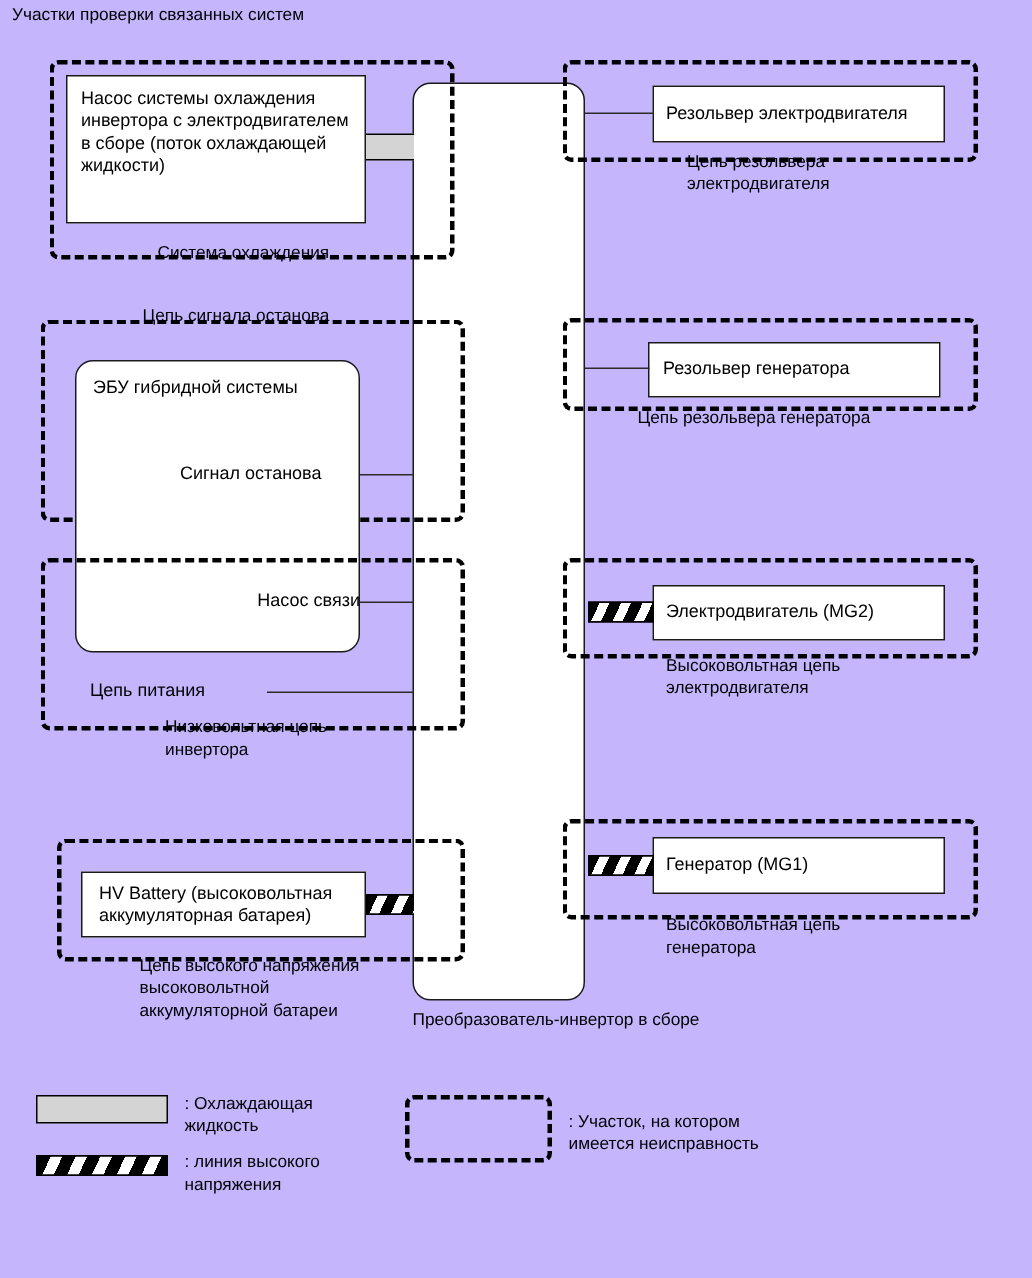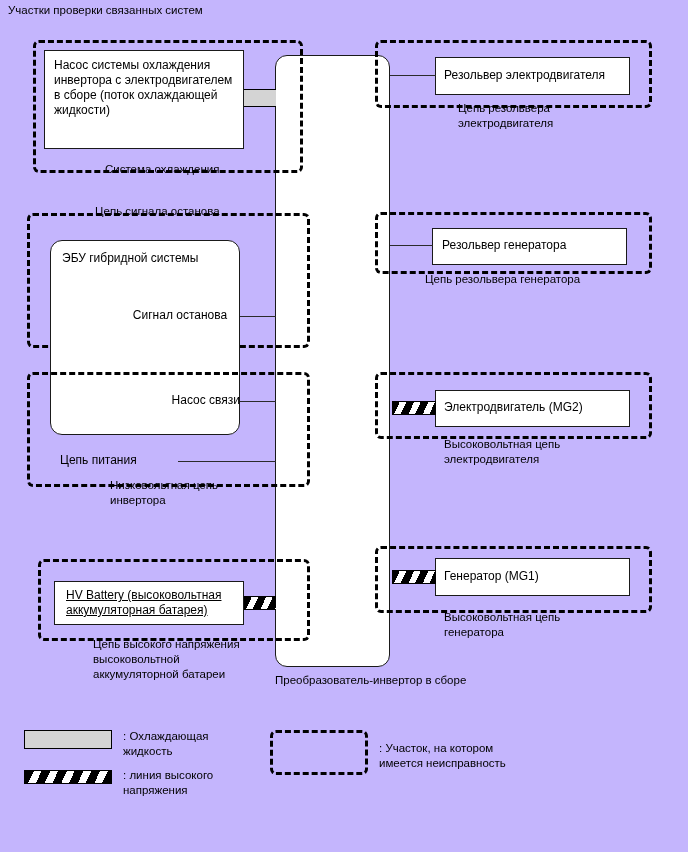--- a/index.html
+++ b/index.html
@@ -136,34 +136,34 @@
 в сборе (поток охлаждающей
 жидкости)</div>
   <div class="abs coolant-bar" style="left:244px; top:89px; width:32px; height:18px;"></div>
   <div class="abs caption" style="left:105px; top:162px; width:190px;">Система охлаждения</div>
 
   <div class="abs fault-region" style="left:27px; top:213px; width:283px; height:135px;"></div>
   <div class="abs caption" style="left:95px; top:204px; width:200px;">Цепь сигнала останова</div>
 
   <div class="abs box rounded" style="left:50px; top:240px; width:190px; height:195px;"></div>
   <div class="abs box-label" style="left:62px; top:251px; width:180px;">ЭБУ гибридной системы</div>
-  <div class="abs box-label" style="left:120px; top:308px; width:120px; text-align:center;">Сигнал останова</div>
+  <div class="abs box-label" style="left:120px; top:308px; width:120px; text-align:left;">Сигнал останова</div>
   <div class="abs wire-h" style="left:240px; top:316px; width:36px;"></div>
 
   <div class="abs fault-region" style="left:27px; top:372px; width:283px; height:115px;"></div>
   <div class="abs box-label" style="left:120px; top:393px; width:120px; text-align:right;">Насос связи</div>
   <div class="abs wire-h" style="left:240px; top:401px; width:36px;"></div>
   <div class="abs box-label" style="left:60px; top:453px; width:110px; text-align:left;">Цепь питания</div>
   <div class="abs wire-h" style="left:178px; top:461px; width:98px;"></div>
   <div class="abs caption" style="left:110px; top:478px; width:180px;">Низковольтная цепь
 инвертора</div>
 
   <div class="abs fault-region" style="left:38px; top:559px; width:272px; height:82px;"></div>
   <div class="abs box" style="left:54px; top:581px; width:190px; height:44px;"></div>
-  <div class="abs box-label" style="left:66px; top:588px; width:180px;text-decoration:underline;">HV Battery (высоковольтная
+  <div class="abs box-label" style="left:66px; top:588px; width:180px;">HV Battery (высоковольтная
 аккумуляторная батарея)</div>
   <div class="abs hv-line" style="left:244px; top:596px; width:32px; height:14px;"></div>
   <div class="abs caption" style="left:93px; top:637px; width:210px;">Цепь высокого напряжения
 высоковольтной
 аккумуляторной батареи</div>
 
   <div class="abs fault-region" style="left:375px; top:40px; width:277px; height:68px;"></div>
   <div class="abs box" style="left:435px; top:57px; width:195px; height:38px;"></div>
   <div class="abs box-label" style="left:444px; top:68px; width:190px;">Резольвер электродвигателя</div>
   <div class="abs wire-h" style="left:390px; top:75px; width:46px;"></div>

